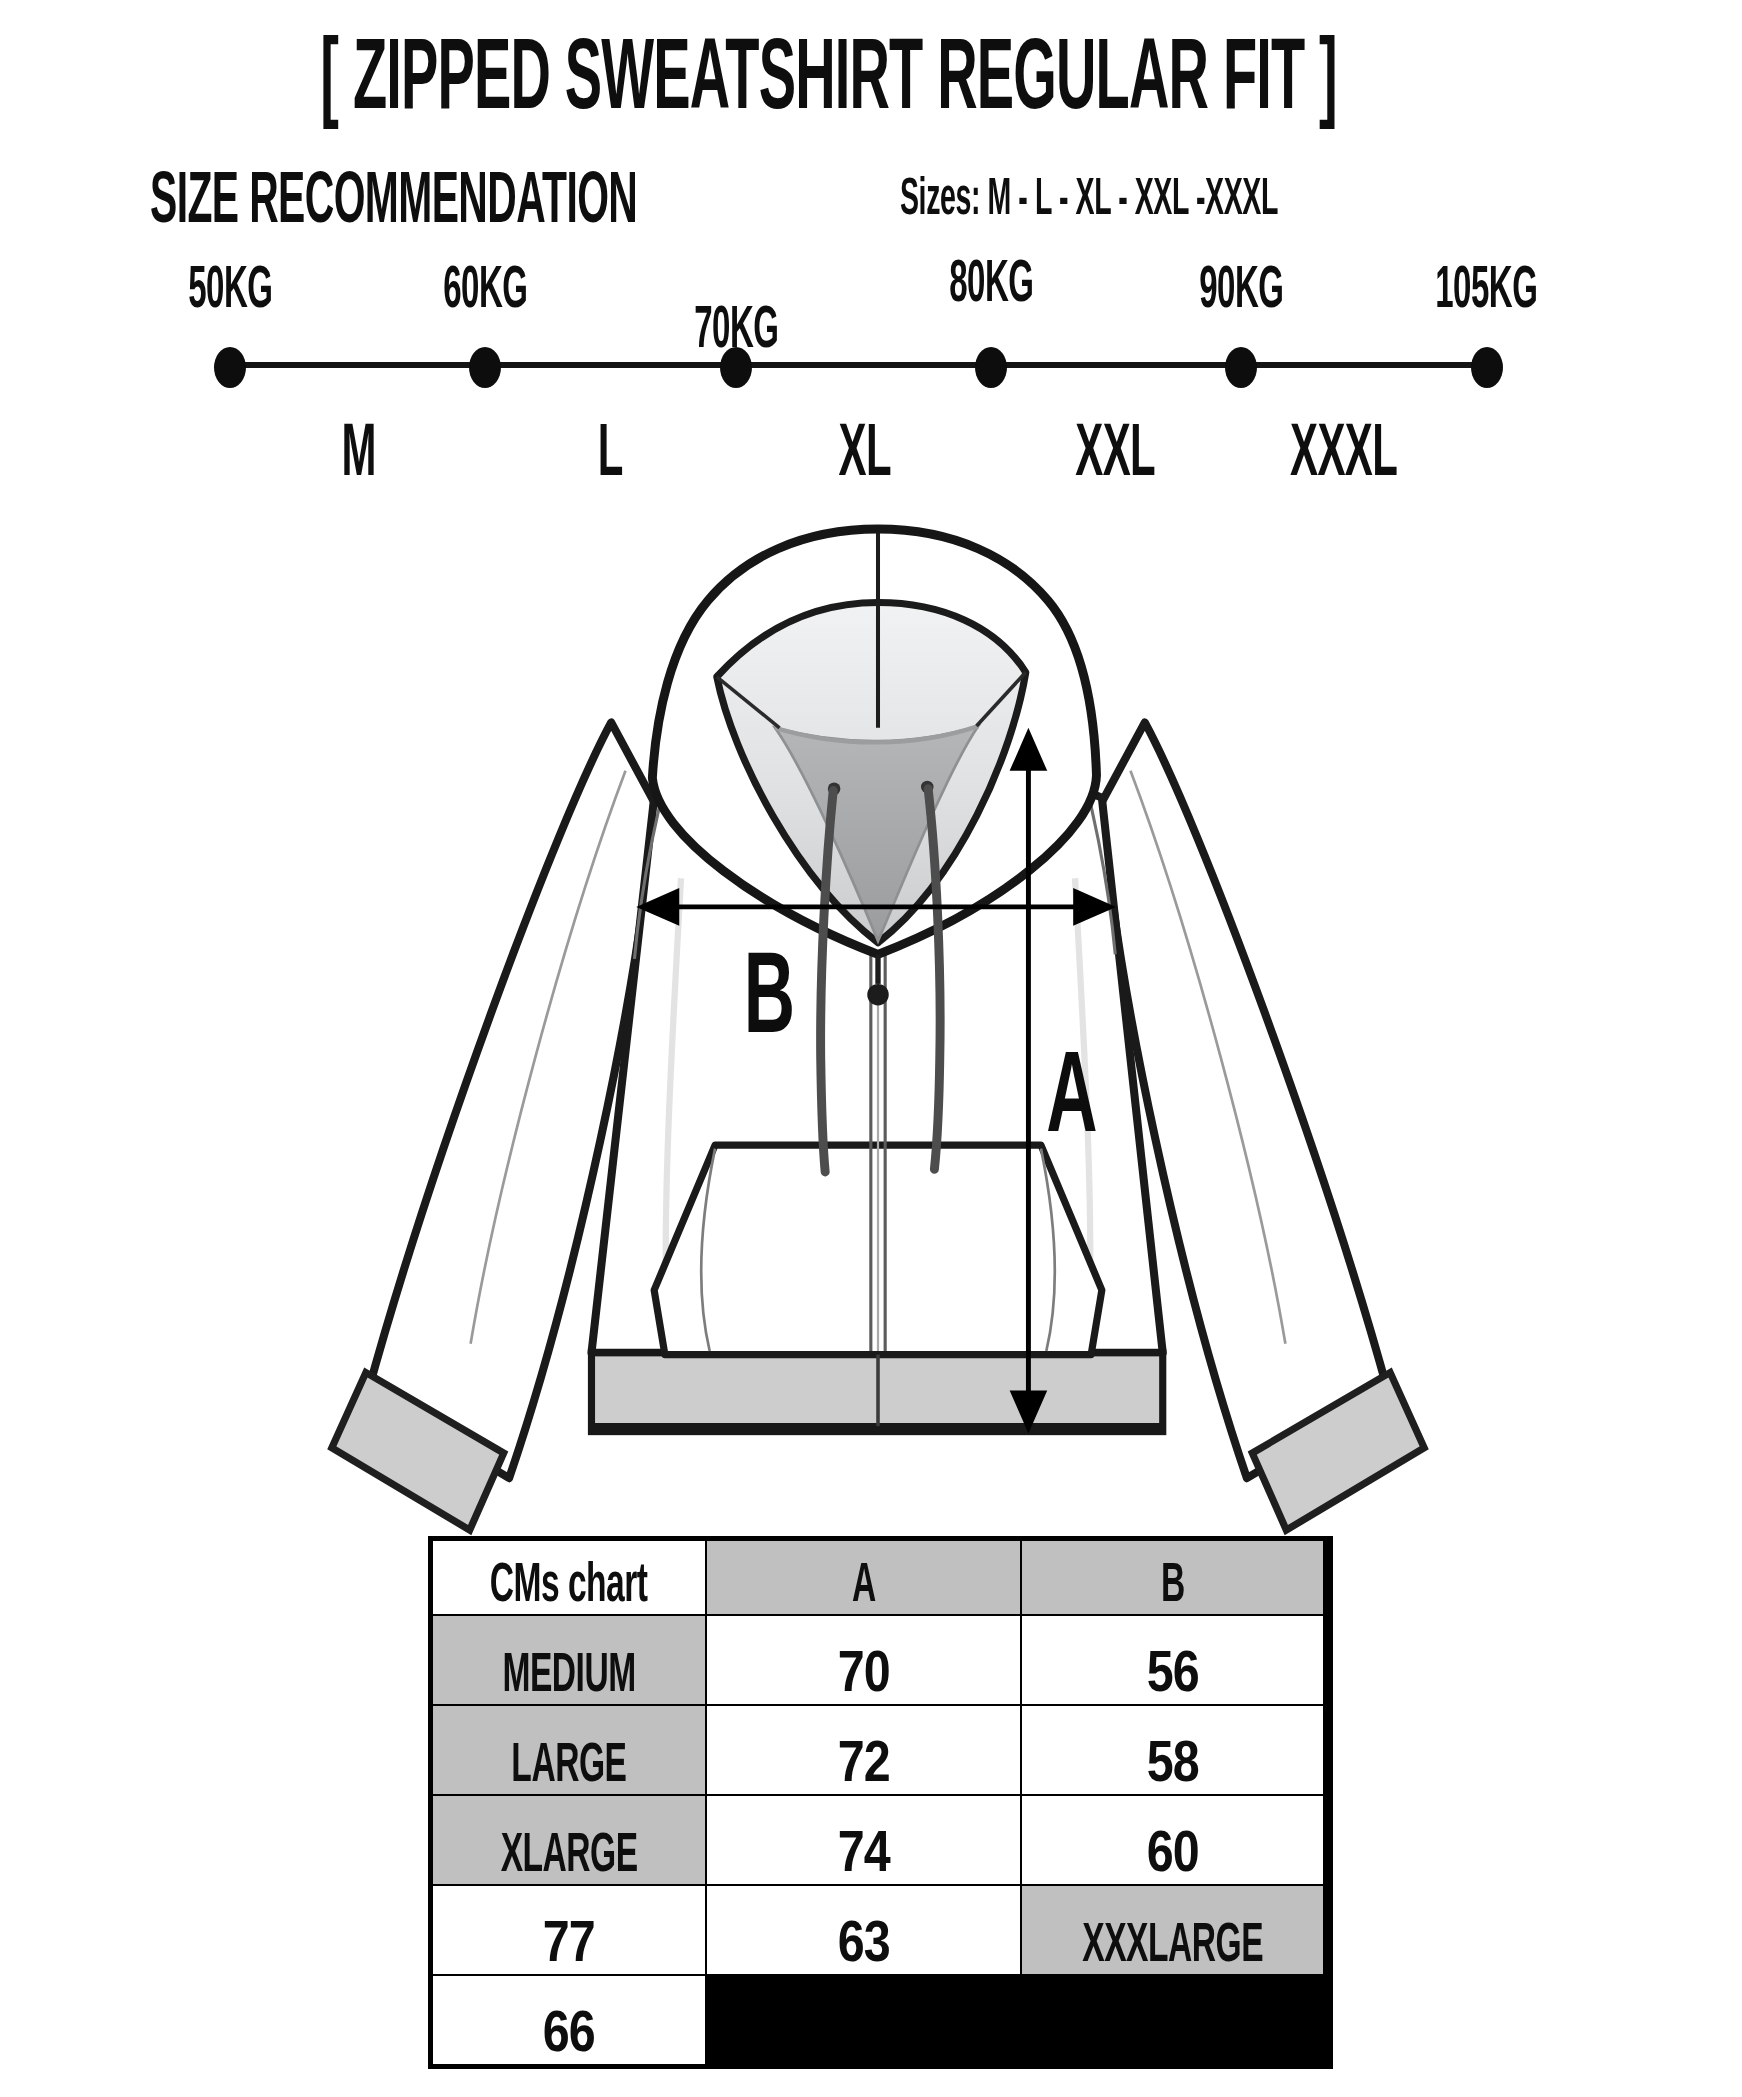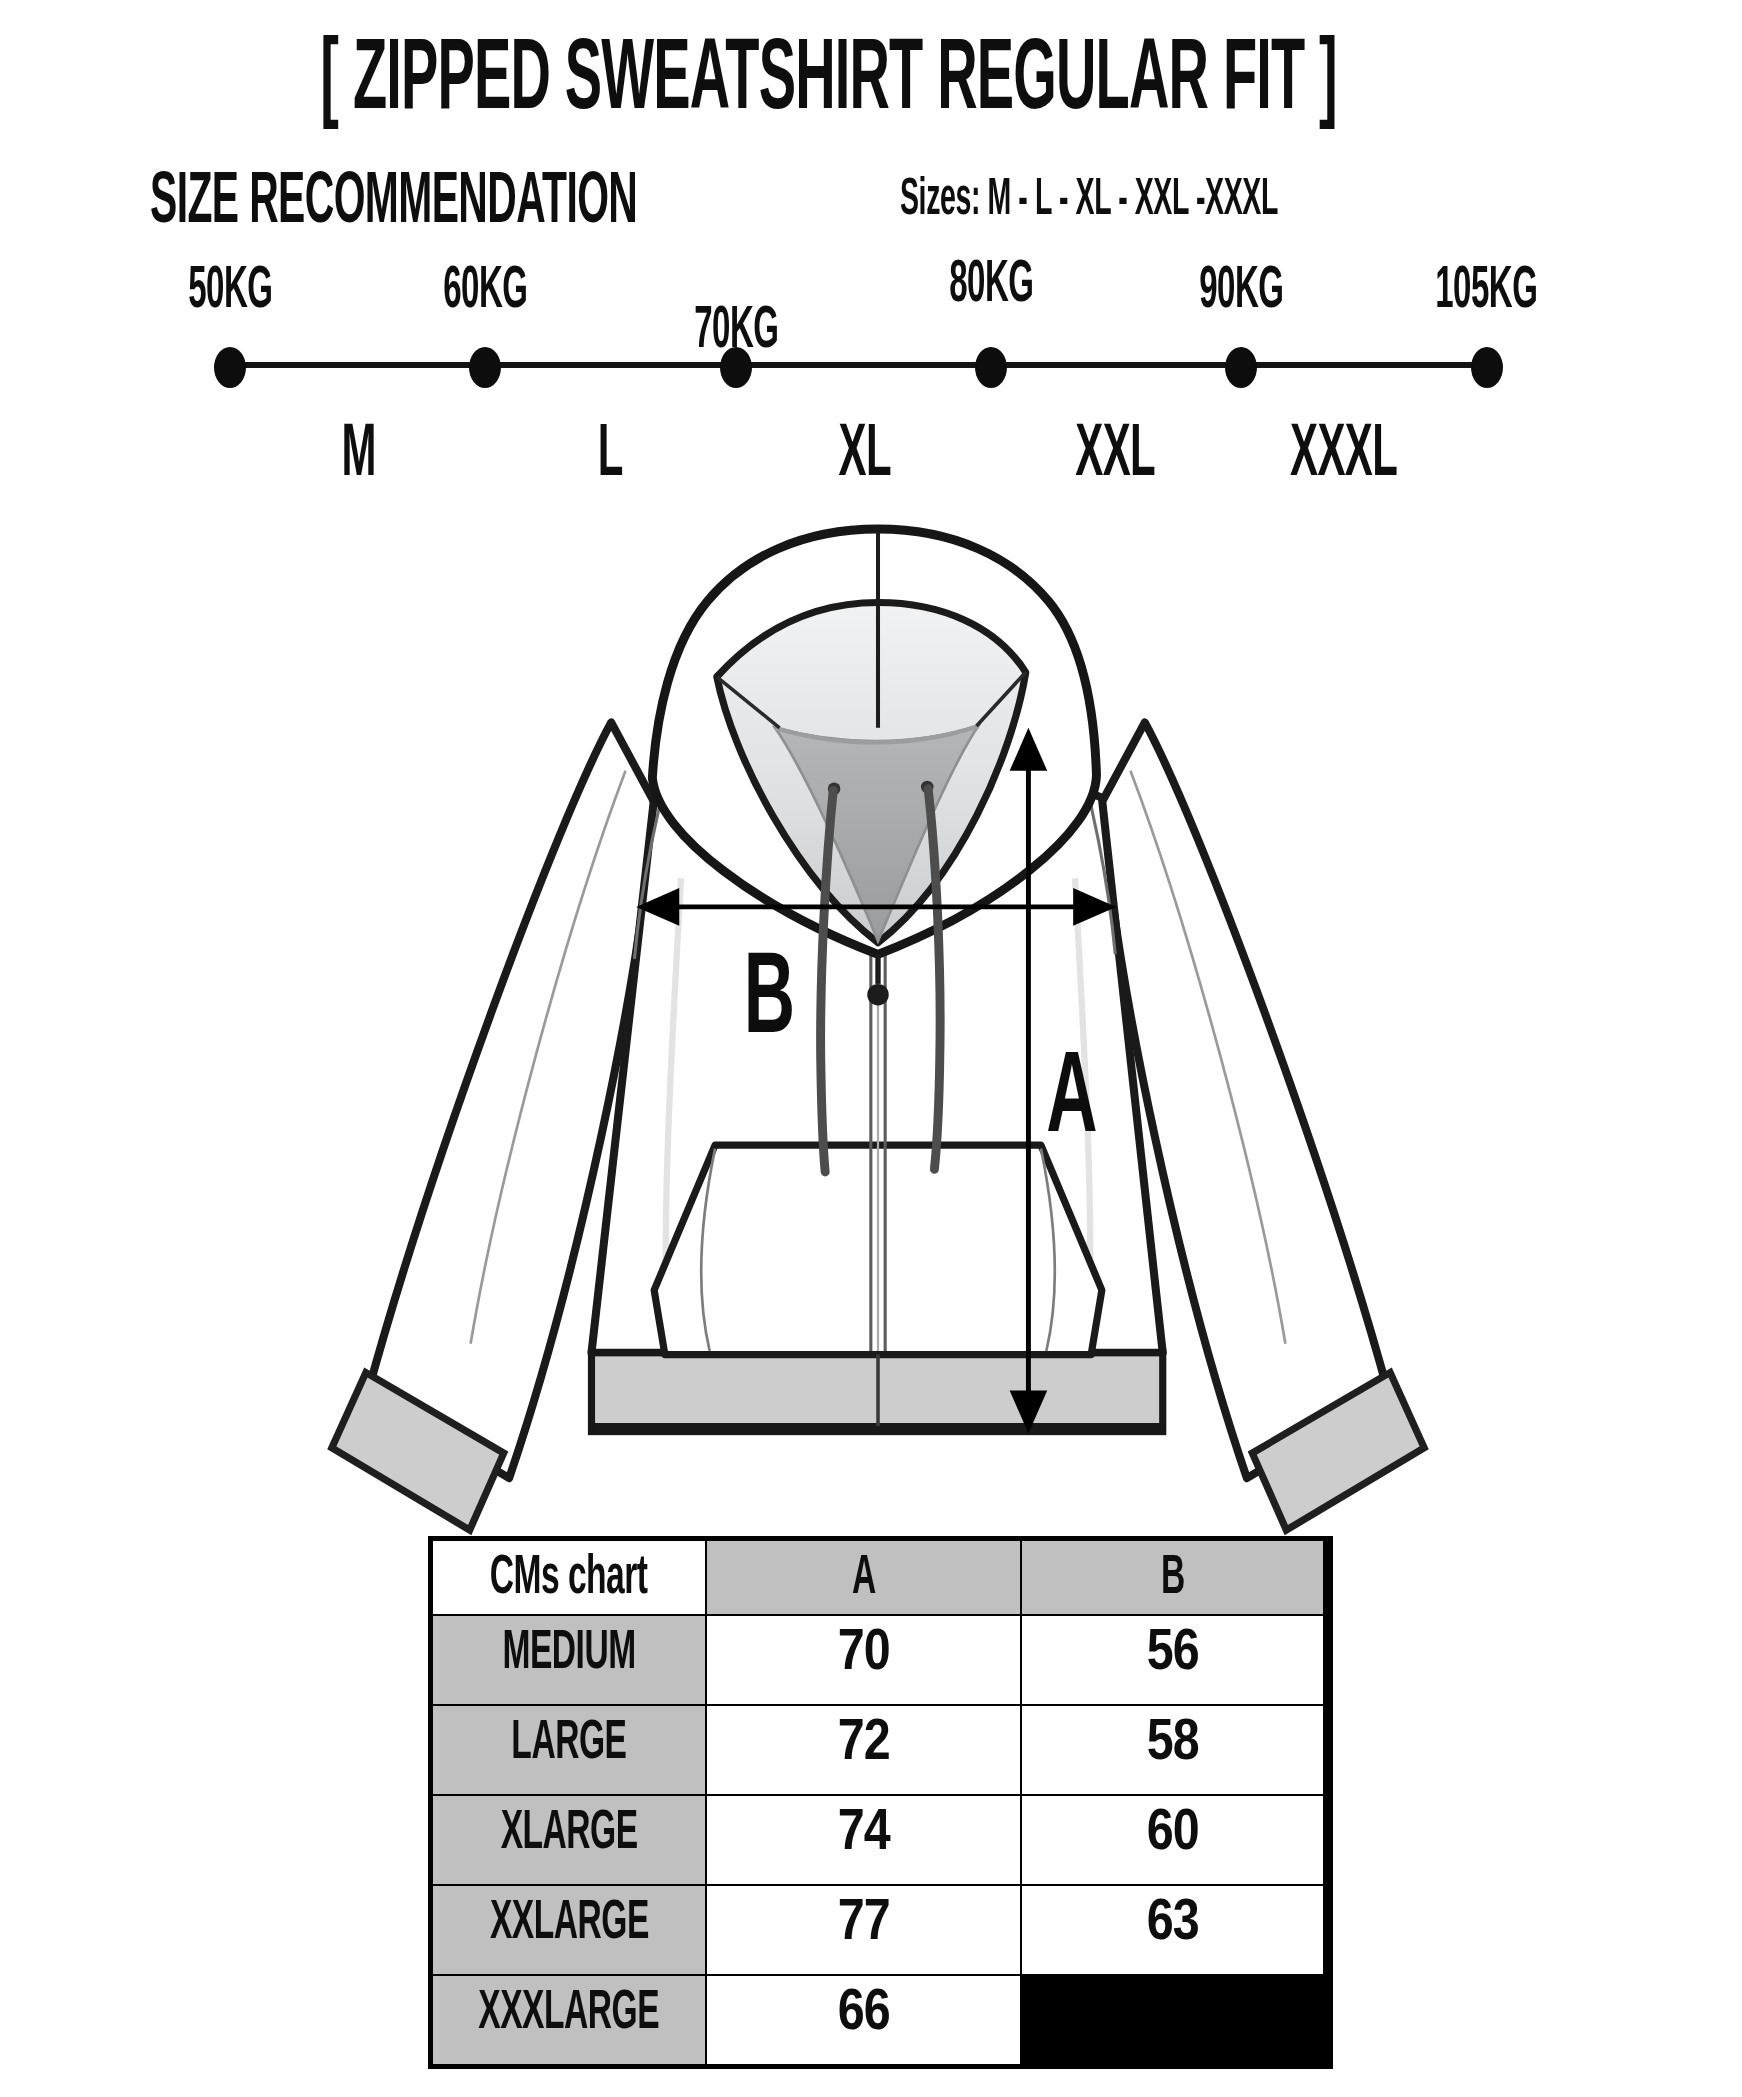--- a/index.html
+++ b/index.html
@@ -31,21 +31,21 @@
   
   .drawing{position:absolute;left:296px;top:502px;width:1164px;height:1039px;}
   
   .tbl{
     position:absolute;left:428px;top:1536px;width:905px;
     display:grid;grid-template-columns:274px 315px 303px;grid-template-rows:75px repeat(5,90px);
     border:4.5px solid #000;box-sizing:border-box;background:#000;
   }
   .cell{
     border:1.8px solid #000;box-sizing:border-box;background:#fff;
-    display:flex;align-items:flex-start;justify-content:center;overflow:hidden;
+    display:flex;align-items:flex-end;justify-content:center;overflow:hidden;
   }
   .cell.gray{background:#c0c0c0;}
   .cell .cond{font-size:56px;transform:scaleX(0.6);}
   .cell.num .cond{font-size:57px;transform:scaleX(0.85);}
 </style>
 </head>
 <body>
 
 <div class="page">
 
@@ -214,23 +214,20 @@
     <div class="cell gray">
         <span class="cond">XLARGE</span>
       </div>
     <div class="cell num">
         <span class="cond">74</span>
       </div>
     <div class="cell num">
         <span class="cond">60</span>
       </div>
 
-    <div class="cell gray">
-        <span class="cond">XXLARGE</span>
-      </div>
     <div class="cell num">
         <span class="cond">77</span>
       </div>
     <div class="cell num">
         <span class="cond">63</span>
       </div>
 
     <div class="cell gray">
         <span class="cond">XXXLARGE</span>
       </div>

